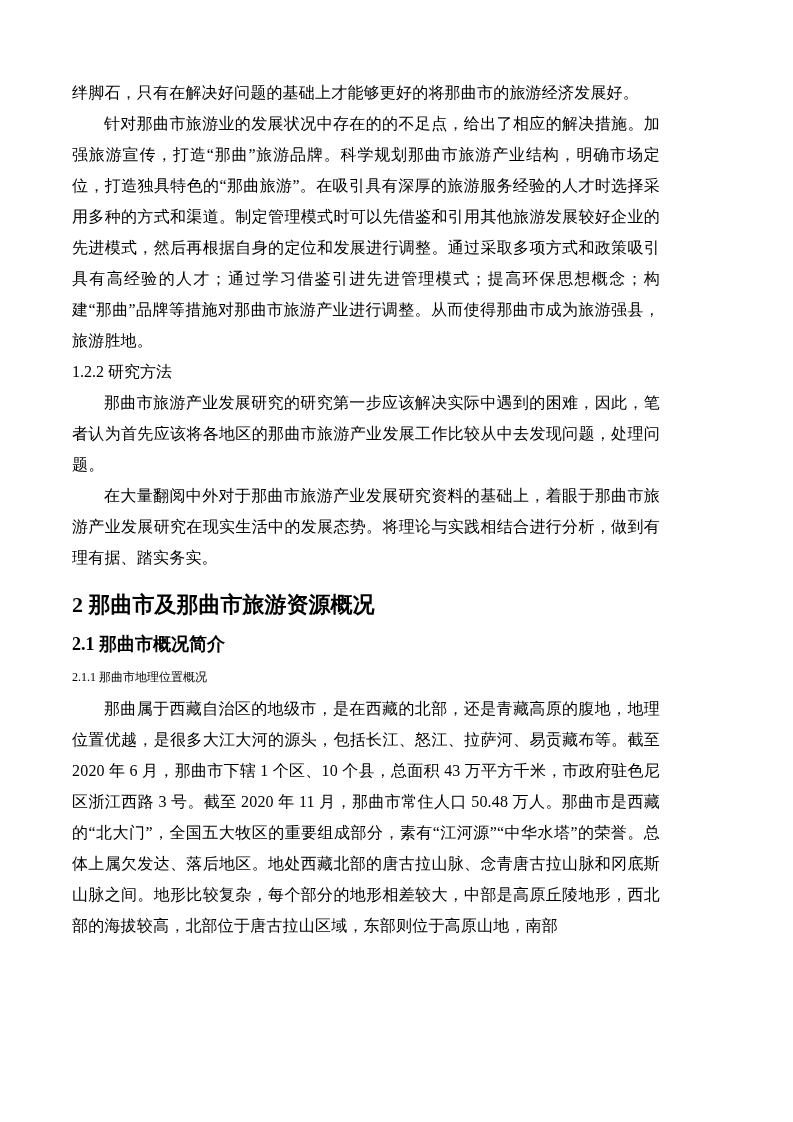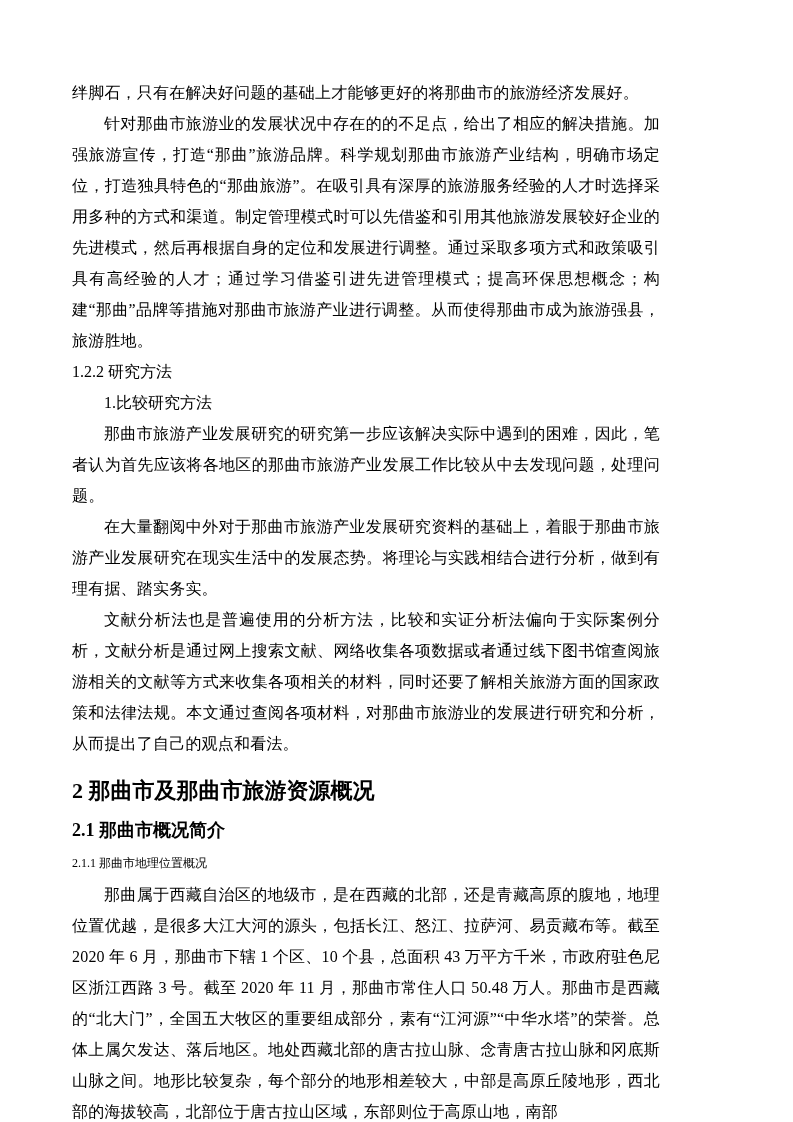--- a/index.html
+++ b/index.html
@@ -58,29 +58,27 @@
 <body>
 
 <div class="page">
 
   <p class="body-text">绊脚石，只有在解决好问题的基础上才能够更好的将那曲市的旅游经济发展好。</p>
 
   <p class="body-text indent">针对那曲市旅游业的发展状况中存在的的不足点，给出了相应的解决措施。加强旅游宣传，打造“那曲”旅游品牌。科学规划那曲市旅游产业结构，明确市场定位，打造独具特色的“那曲旅游”。在吸引具有深厚的旅游服务经验的人才时选择采用多种的方式和渠道。制定管理模式时可以先借鉴和引用其他旅游发展较好企业的先进模式，然后再根据自身的定位和发展进行调整。通过采取多项方式和政策吸引具有高经验的人才；通过学习借鉴引进先进管理模式；提高环保思想概念；构建“那曲”品牌等措施对那曲市旅游产业进行调整。从而使得那曲市成为旅游强县，旅游胜地。</p>
 
   <p class="subhead">1.2.2 研究方法</p>
 
-  <p class="subhead indent">1.比较研究方法</p>
 
   <p class="body-text indent">那曲市旅游产业发展研究的研究第一步应该解决实际中遇到的困难，因此，笔者认为首先应该将各地区的那曲市旅游产业发展工作比较从中去发现问题，处理问题。</p>
 
 
   <p class="body-text indent">在大量翻阅中外对于那曲市旅游产业发展研究资料的基础上，着眼于那曲市旅游产业发展研究在现实生活中的发展态势。将理论与实践相结合进行分析，做到有理有据、踏实务实。</p>
 
 
-  <p class="body-text indent">文献分析法也是普遍使用的分析方法，比较和实证分析法偏向于实际案例分析，文献分析是通过网上搜索文献、网络收集各项数据或者通过线下图书馆查阅旅游相关的文献等方式来收集各项相关的材料，同时还要了解相关旅游方面的国家政策和法律法规。本文通过查阅各项材料，对那曲市旅游业的发展进行研究和分析，从而提出了自己的观点和看法。</p>
 
   <p class="chapter-heading">2 那曲市及那曲市旅游资源概况</p>
 
   <p class="section-heading">2.1 那曲市概况简介</p>
 
   <p class="subsection-heading">2.1.1 那曲市地理位置概况</p>
 
   <p class="body-text indent">那曲属于西藏自治区的地级市，是在西藏的北部，还是青藏高原的腹地，地理位置优越，是很多大江大河的源头，包括长江、怒江、拉萨河、易贡藏布等。截至 2020 年 6 月，那曲市下辖 1 个区、10 个县，总面积 43 万平方千米，市政府驻色尼区浙江西路 3 号。截至 2020 年 11 月，那曲市常住人口 50.48 万人。那曲市是西藏的“北大门”，全国五大牧区的重要组成部分，素有“江河源”“中华水塔”的荣誉。总体上属欠发达、落后地区。地处西藏北部的唐古拉山脉、念青唐古拉山脉和冈底斯山脉之间。地形比较复杂，每个部分的地形相差较大，中部是高原丘陵地形，西北部的海拔较高，北部位于唐古拉山区域，东部则位于高原山地，南部</p>
 
 </div>

